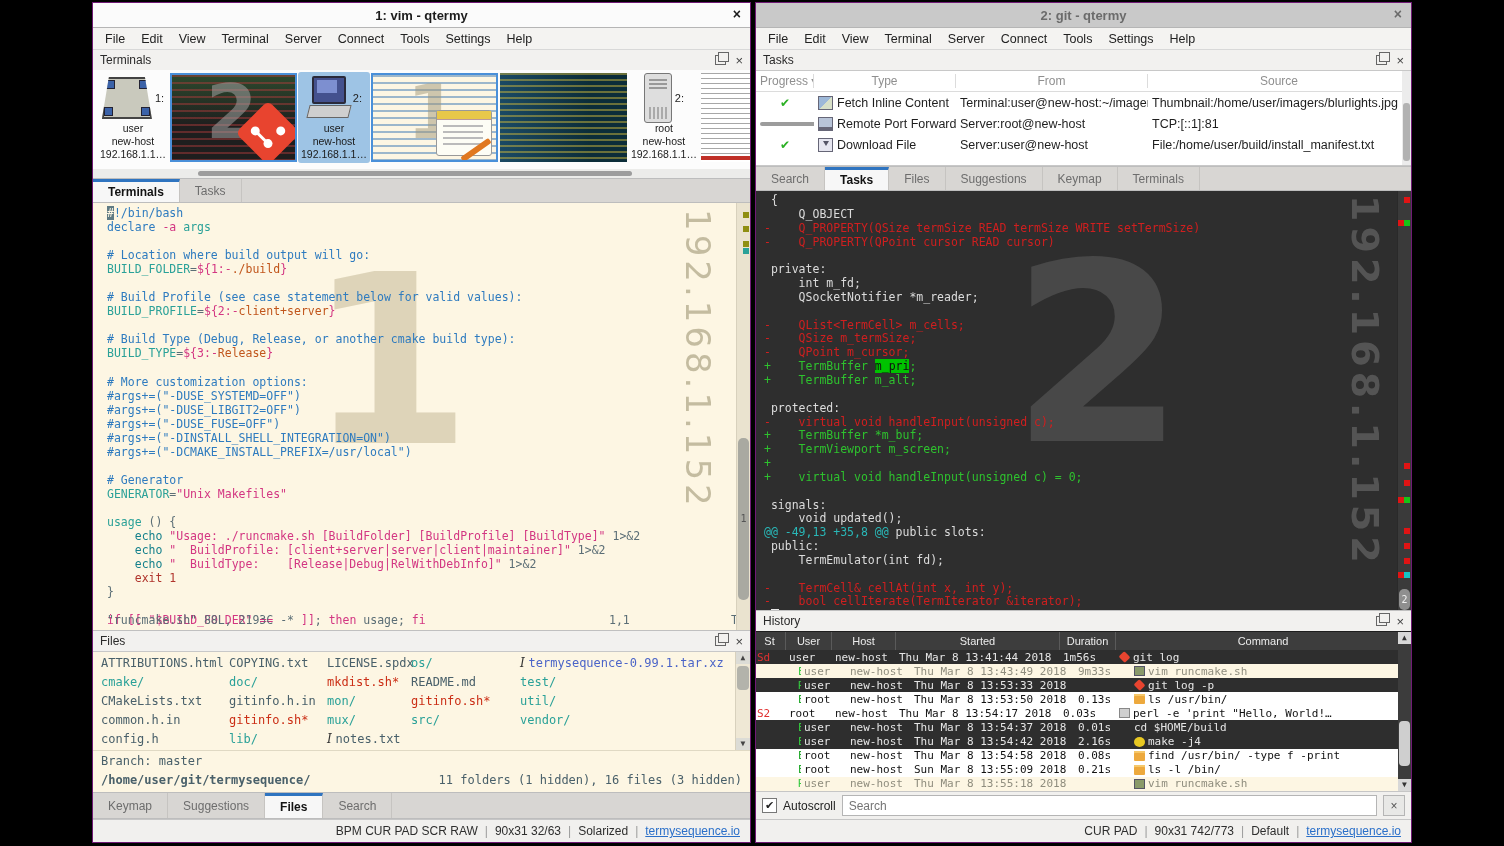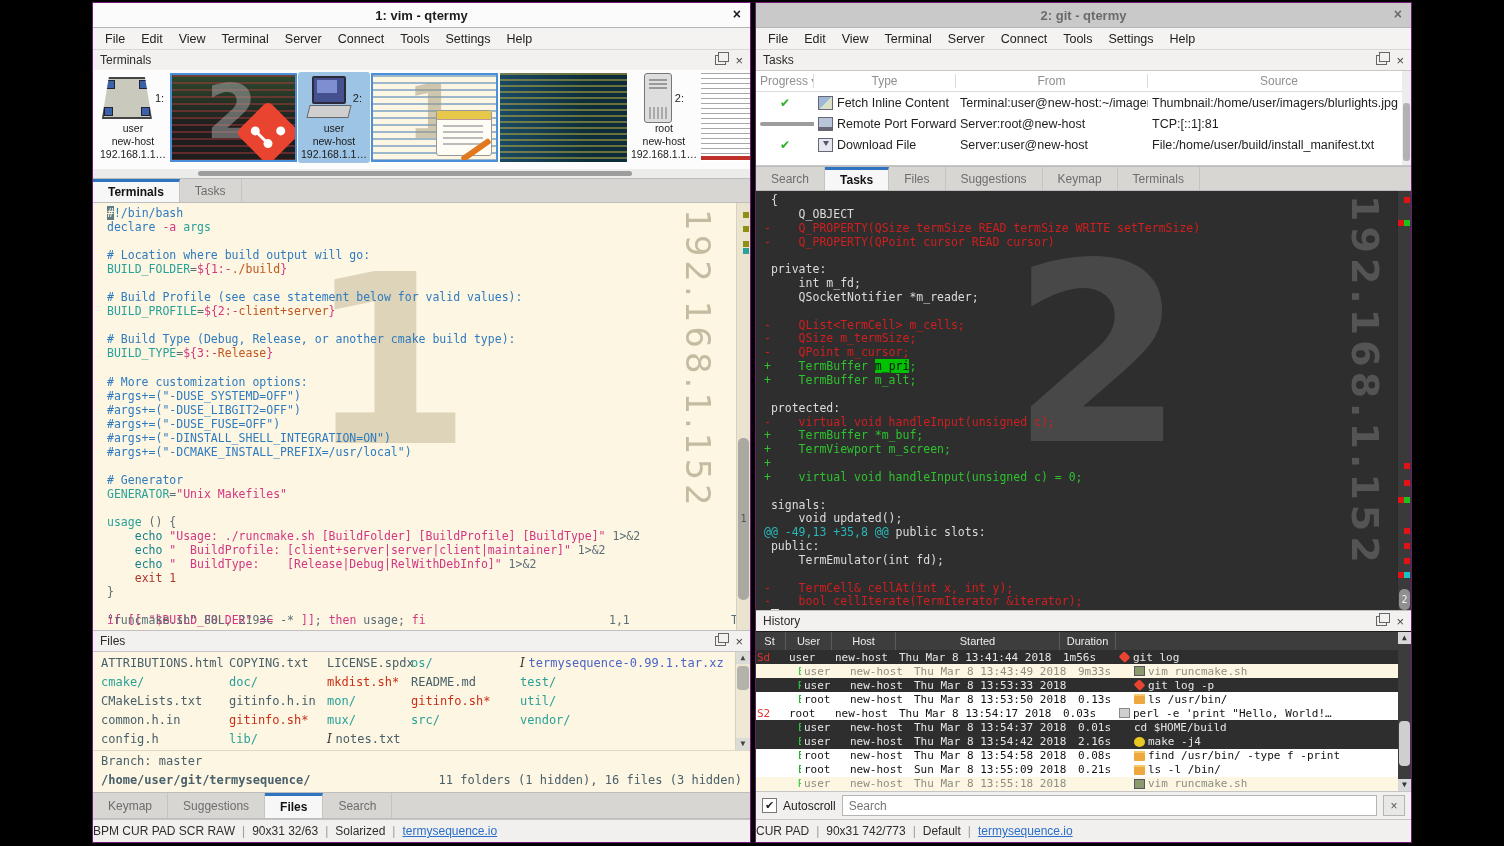--- a/index.html
+++ b/index.html
@@ -136,21 +136,21 @@
   .ipfx{font-family:"DejaVu Serif",serif;font-style:italic;color:#333;}
   .fscroll{position:absolute;right:0;top:0;bottom:0;width:14px;background:#efe8d5;
            border-left:1px solid #d8d1bd;}
   .fbtn{position:absolute;left:0;right:0;height:12px;background:#dcdcd6;color:#444;font-size:8px;
         text-align:center;line-height:12px;}
   .fthumb{position:absolute;left:1px;width:12px;background:#b3b3ab;border-radius:4px;}
   .branch{height:41px;flex:0 0 41px;background:#fdf6e3;font-family:"DejaVu Sans Mono",monospace;
           font-size:12px;color:#49606a;padding:1px 8px;box-sizing:border-box;line-height:19px;}
   .branch .row2{display:flex;} .branch .path{font-weight:bold;} .branch .sum{margin-left:auto;}
   .statusbar{height:22px;flex:0 0 22px;background:#f1f0ee;border-top:1px solid #c6c6c6;
-             display:flex;align-items:center;padding-right:10px;
+             display:flex;align-items:center;justify-content:flex-end;padding-right:10px;
              font-size:12px;color:#2e2e2e;}
   .statusbar .sep{color:#9a9a9a;padding:0 7px;}
   .statusbar .link{color:#2a6fc9;text-decoration:underline;}
   
   .ttable{height:94px;flex:0 0 94px;background:#fff;border-top:1px solid #c8c8c8;
           border-bottom:1px solid #c8c8c8;position:relative;overflow:hidden;}
   .trow{display:flex;height:21px;align-items:center;font-size:12.5px;color:#1e1e1e;}
   .trow.head{height:20px;color:#8f8f8f;font-size:12px;border-bottom:1px solid #dcdcdc;}
   .tc{box-sizing:border-box;padding:0 4px;overflow:hidden;white-space:nowrap;}
   .tc1{flex:0 0 58px;text-align:center;} .tc2{flex:0 0 142px;display:flex;align-items:center;gap:4px;}
@@ -485,20 +485,21 @@
     <span class="ficon"></span>
     <span class="xicon">×</span>
   </div>
   <div class="htable">
   <div class="hhead">
         <div class="hc hc1">St</div>
         <div class="hc hc2">User</div>
         <div class="hc hc3">Host</div>
         <div class="hc hc4">Started</div>
         <div class="hc hc5">Duration</div>
+        <div class="hc hc6">Command</div>
       </div>
       <div class="hrow rowD">
         <div class="hc hc1 stR">Sd</div>
         <div class="hc hc2">user</div>
         <div class="hc hc3">new-host</div>
         <div class="hc hc4">Thu Mar 8 13:41:44 2018</div>
         <div class="hc hc5">1m56s</div>
         <div class="hc hc6">
           <span class="hicon hi-git"></span>
           <span>git log</span>

